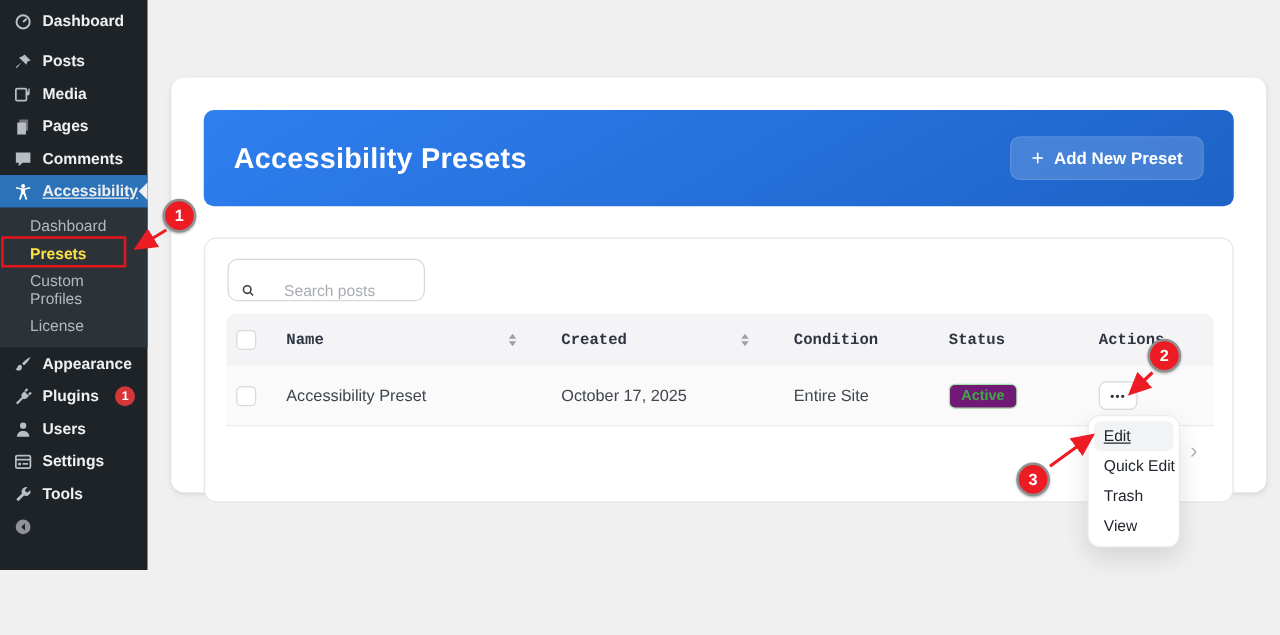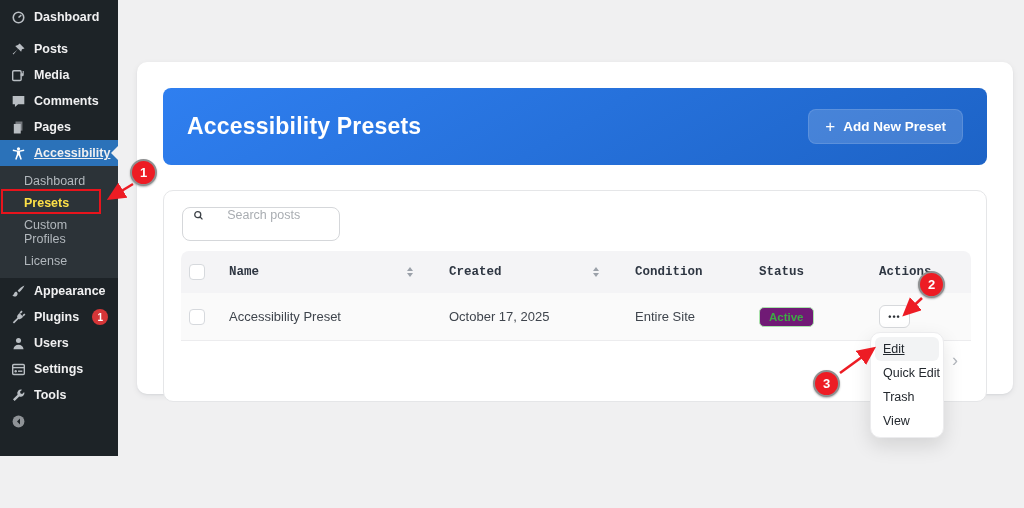--- a/index.html
+++ b/index.html
@@ -41,21 +41,21 @@
   .hero-title { font-size:23px; font-weight:700; color:#fff; letter-spacing:.2px; }
   .add-btn { display:flex; align-items:center; gap:8px; height:35px; padding:0 16px;
     background:rgba(255,255,255,.17); border:1px solid rgba(255,255,255,.12);
     border-radius:8px; color:#fff; font-size:13.5px; font-weight:600; cursor:pointer;
     font-family:"Liberation Sans", sans-serif; }
   .add-btn .plus { font-size:17px; font-weight:400; line-height:1; }
 
   .panel { position:absolute; left:26px; top:128px; width:824px; height:212px;
     border:1px solid #e5e6e8; border-radius:10px; background:#fff; }
   .search-box { position:absolute; left:18px; top:16px; width:158px; height:34px;
-    border:1px solid #d5d7da; border-radius:8px; display:flex; align-items:flex-start;
+    border:1px solid #d5d7da; border-radius:8px; display:flex; align-items:flex-end;
     gap:23px; padding:0 10px; background:#fff; }
   .search-box svg { color:#3a3f45; }
   .search-box input { border:none; outline:none; width:100%; font-size:12.5px;
     color:#333; font-family:"Liberation Sans", sans-serif; background:transparent; }
   .search-box input::placeholder { color:#a9adb2; }
 
   .tbl { position:absolute; left:17px; top:60px; width:790px; }
   .thead, .trow { display:grid;
     grid-template-columns:44px 220px 186px 124px 120px 1fr; align-items:center; }
   .thead { height:42px; background:#f4f4f6; border-radius:8px 8px 0 0;
@@ -124,33 +124,33 @@
       <svg width="15" height="15" viewBox="0 0 16 16" fill="currentColor">
           <rect x="1.8" y="3" width="9" height="10.4" rx="1.2" fill="none" stroke="currentColor" stroke-width="1.5"></rect>
           <path d="M13.6 1.6v5.6a1.7 1.7 0 1 1-1.2-1.6V3.2l1.2-.4z"></path>
         </svg>
     </span>
     <span>Media</span>
   </div>
   <div class="menu-item">
     <span class="mi-icon">
       <svg width="15" height="15" viewBox="0 0 16 16" fill="currentColor">
-          <path d="M1.8 2.2h12.4v8.6H7.6l-3.4 3v-3H1.8z"></path>
-        </svg>
-    </span>
-    <span>Comments</span>
-  </div>
-  <div class="menu-item">
-    <span class="mi-icon">
-      <svg width="15" height="15" viewBox="0 0 16 16" fill="currentColor">
           <path d="M4.8 1.6h7.4v9.8H4.8z" opacity=".55"></path>
           <path d="M3 4.2h7.4v10.2H3z"></path>
         </svg>
     </span>
     <span>Pages</span>
+  </div>
+  <div class="menu-item">
+    <span class="mi-icon">
+      <svg width="15" height="15" viewBox="0 0 16 16" fill="currentColor">
+          <path d="M1.8 2.2h12.4v8.6H7.6l-3.4 3v-3H1.8z"></path>
+        </svg>
+    </span>
+    <span>Comments</span>
   </div>
   <div class="menu-item active">
     <span class="mi-icon">
       <svg width="15" height="15" viewBox="0 0 16 16" fill="currentColor">
           <circle cx="8" cy="3" r="1.7"></circle>
           <path d="M14.2 5.2l-4.5 1v2.4l1.9 5.6-1.5.5L8.4 10h-.8l-1.7 4.7-1.5-.5 1.9-5.6V6.2l-4.5-1 .3-1.4 4.8 1h2.2l4.8-1z"></path>
         </svg>
     </span>
     <span>Accessibility</span>
   </div>

